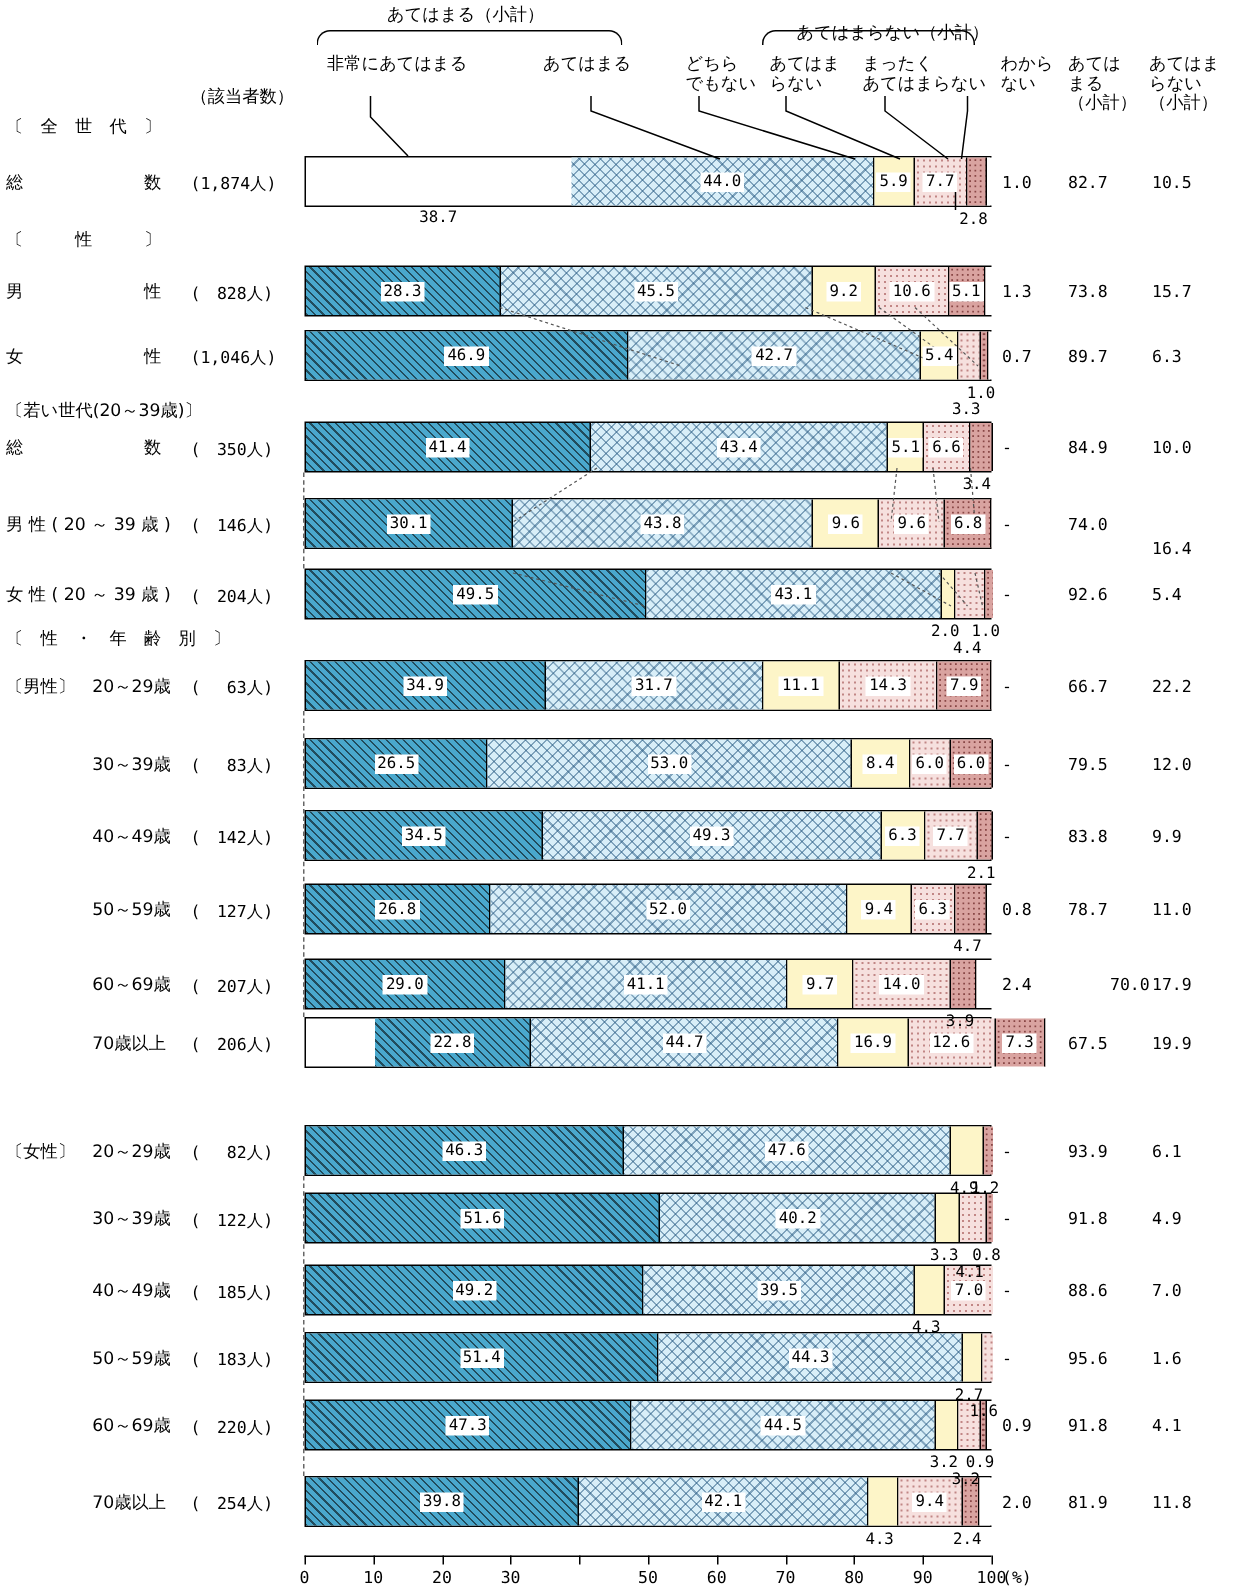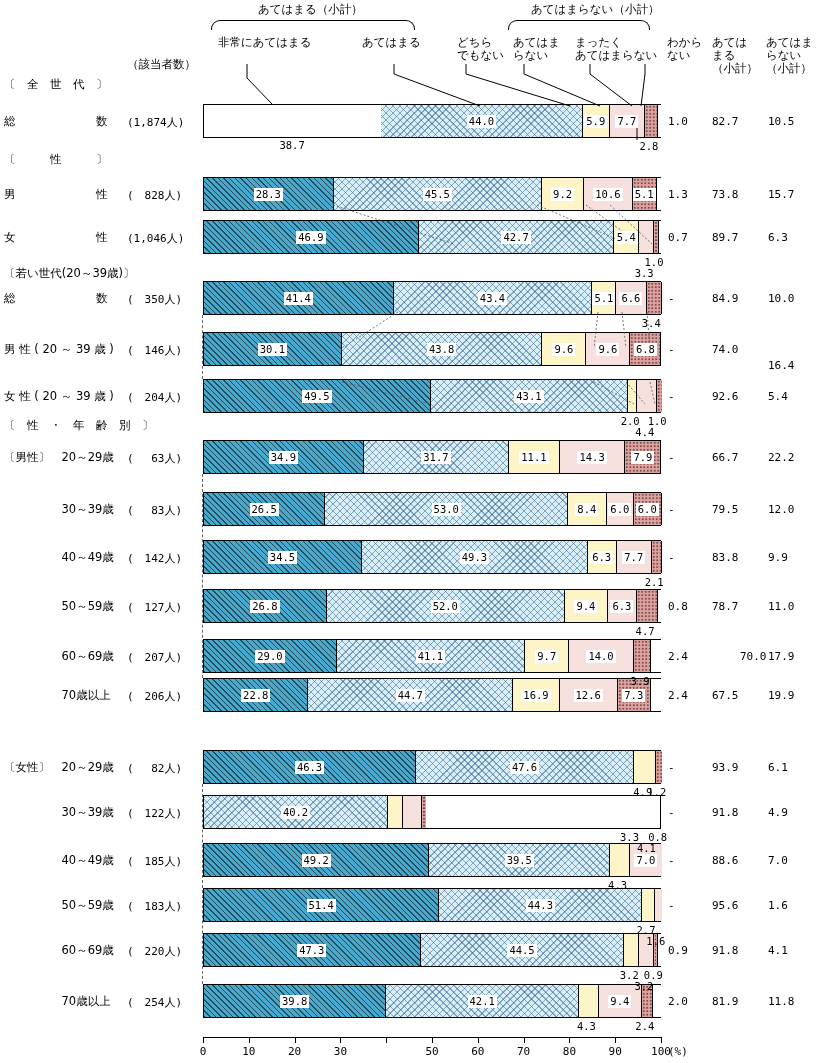--- a/index.html
+++ b/index.html
@@ -7,21 +7,21 @@
     width:829px;height:1063px;position:relative;
     font-family:"DejaVu Sans","Liberation Sans",sans-serif;
     color:#000;font-size:11px;
     -webkit-font-smoothing:none;
   }
   .abs{position:absolute;}
   .jp{font-family:"DejaVu Sans","Liberation Sans",sans-serif;font-size:11.5px;letter-spacing:0px;white-space:nowrap;}
 
   
   #hdr-sub-agree{left:258px;top:2px;}
-  #hdr-sub-disagree{left:531px;top:2px;}
+  #hdr-sub-disagree{left:531px;top:14px;}
   .brace{position:absolute;border-top:1.1px solid #000;border-left:1.1px solid #000;border-right:1.1px solid #000;
          border-radius:9px 9px 0 0;height:9px;}
   #brace-agree{left:211px;top:20px;width:202px;}
   #brace-disagree{left:508px;top:20px;width:140px;}
 
   .hcol{position:absolute;line-height:13px;white-space:nowrap;font-size:11.5px;}
   .barwrap{position:absolute;left:203px;height:34px;width:458px;
            box-sizing:border-box;border:1.1px solid #000;background:#fff;
            display:flex;align-items:stretch;}
   .seg{position:relative;box-sizing:border-box;border-right:1px solid #000;overflow:visible;
@@ -332,21 +332,21 @@
       <div class="seg s5" style="flex: 0 0 17.862px;"></div>
       <div class="seg s6" style="flex: 0 0 10.534px;"></div>
     </div>
     <div class="outlab" style="left: 630.535px; top: 675px;">3.9</div>
     <div class="rtot" style="left: 668px; top: 650px;">2.4</div>
     <div class="rtot" style="left: 712px; top: 650px; margin-left: 28px;">70.0</div>
     <div class="rtot" style="left: 768px; top: 650px;">17.9</div>
     <div class="lbl-cat" style="left: 4px; top: 688px;">　　　　　70歳以上</div>
     <div class="lbl-n" style="left: 127px; top: 689px;">(　206人)</div>
     <div class="barwrap" style="top: 678px;">
-      <div class="seg s1" style="flex: 0 0 104.424px;">
+      <div class="seg s1" style="flex: 0 0 104.424px; margin-left: 46px;">
         <span class="vlab">22.8</span>
       </div>
       <div class="seg s2" style="flex: 0 0 204.726px;">
         <span class="vlab">44.7</span>
       </div>
       <div class="seg s3" style="flex: 0 0 46.716px;">
         <span class="vlab">16.9</span>
       </div>
       <div class="seg s4" style="flex: 0 0 57.708px;">
         <span class="vlab">12.6</span>
@@ -372,20 +372,23 @@
       <div class="seg s5" style="flex: 0 0 5.496px;"></div>
     </div>
     <div class="outlab" style="left: 633.283px; top: 786px;">4.9</div>
     <div class="outlab" style="left: 647.252px; top: 786px;">1.2</div>
     <div class="rtot" style="left: 668px; top: 761px;">-</div>
     <div class="rtot" style="left: 712px; top: 761px;">93.9</div>
     <div class="rtot" style="left: 768px; top: 761px;">6.1</div>
     <div class="lbl-cat" style="left: 4px; top: 805px;">　　　　　30～39歳</div>
     <div class="lbl-n" style="left: 127px; top: 806px;">(　122人)</div>
     <div class="barwrap" style="top: 795px;">
+      <div class="seg s1" style="flex: 0 0 236.328px;">
+        <span class="vlab">51.6</span>
+      </div>
       <div class="seg s2" style="flex: 0 0 184.116px;">
         <span class="vlab">40.2</span>
       </div>
       <div class="seg s3" style="flex: 0 0 15.114px;"></div>
       <div class="seg s4" style="flex: 0 0 18.778px;"></div>
       <div class="seg s5" style="flex: 0 0 3.664px;"></div>
     </div>
     <div class="outlab" style="left: 620.001px; top: 831px;">3.3</div>
     <div class="outlab" style="left: 636.947px; top: 842px;">4.1</div>
     <div class="outlab" style="left: 648.168px; top: 831px;">0.8</div>

